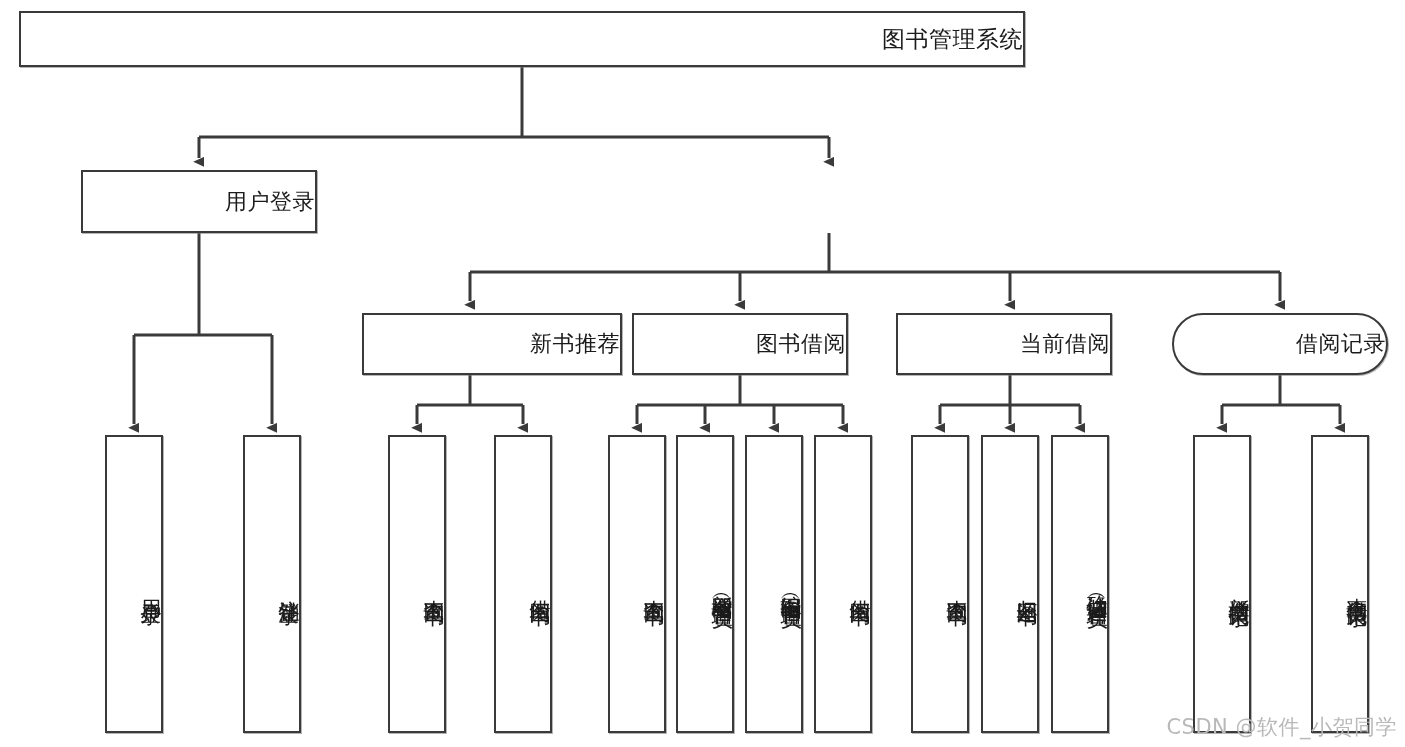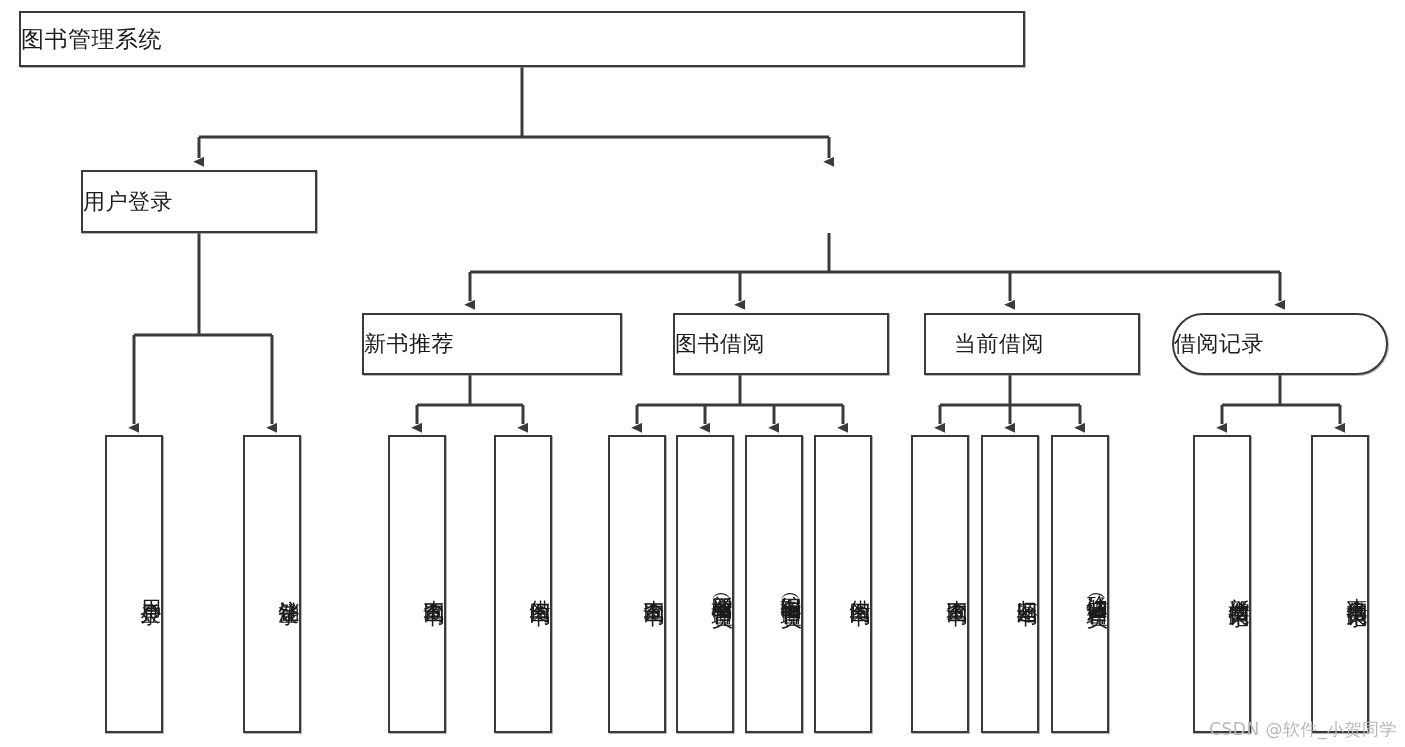--- a/index.html
+++ b/index.html
@@ -27,21 +27,21 @@
     height: 747px;
     pointer-events: none;
   }
   .node {
     position: absolute;
     box-sizing: border-box;
     background: #ffffff;
     border: 2.5px solid #3a3a3a;
     display: flex;
     align-items: center;
-    justify-content: flex-start;
+    justify-content: flex-end;
     color: #1b1b1b;
     box-shadow: 1px 1px 0 rgba(120,120,120,0.55);
   }
   .node-h {
     font-size: 22px;
     letter-spacing: 0.5px;
     white-space: nowrap;
   }
   .node-h.root {
     font-size: 23px;
@@ -58,21 +58,21 @@
   }
   .node-v .vtext {
     writing-mode: vertical-rl;
     text-orientation: upright;
     display: block;
   }
   .watermark {
     position: absolute;
     right: 8px;
     bottom: 6px;
-    font-size: 17px;
+    font-size: 21px;
     color: #b9b9b9;
     letter-spacing: 0.5px;
     white-space: nowrap;
     font-family: "DejaVu Sans", "Liberation Sans", sans-serif;
   }
 </style>
 </head>
 <body>
 
 <div id="diagram-root">
@@ -131,24 +131,24 @@
     <span>图书管理系统</span>
   </div>
 
   <div class="node node-h" style="left:81px; top:170px; width:236px; height:63px;">
     <span>用户登录</span>
   </div>
 
   <div class="node node-h" style="left:362px; top:313px; width:260px; height:62px;">
     <span>新书推荐</span>
   </div>
-  <div class="node node-h" style="left:632px; top:313px; width:216px; height:62px;margin-left:41px;">
+  <div class="node node-h" style="left:632px; top:313px; width:216px; height:62px;">
     <span>图书借阅</span>
   </div>
-  <div class="node node-h" style="left:924px; top:313px; width:216px; height:62px;padding-left:28px;">
+  <div class="node node-h" style="left:896px; top:313px; width:216px; height:62px;padding-left:28px;">
     <span>当前借阅</span>
   </div>
   <div class="node node-h" style="left:1172px; top:313px; width:216px; height:62px;border-radius:31px;">
     <span>借阅记录</span>
   </div>
 
   <div class="node node-v" style="left:105px; top:435px; width:58px; height:298px;">
     <span class="vtext">用户登录</span>
   </div>
   <div class="node node-v" style="left:243px; top:435px; width:58px; height:298px;">

